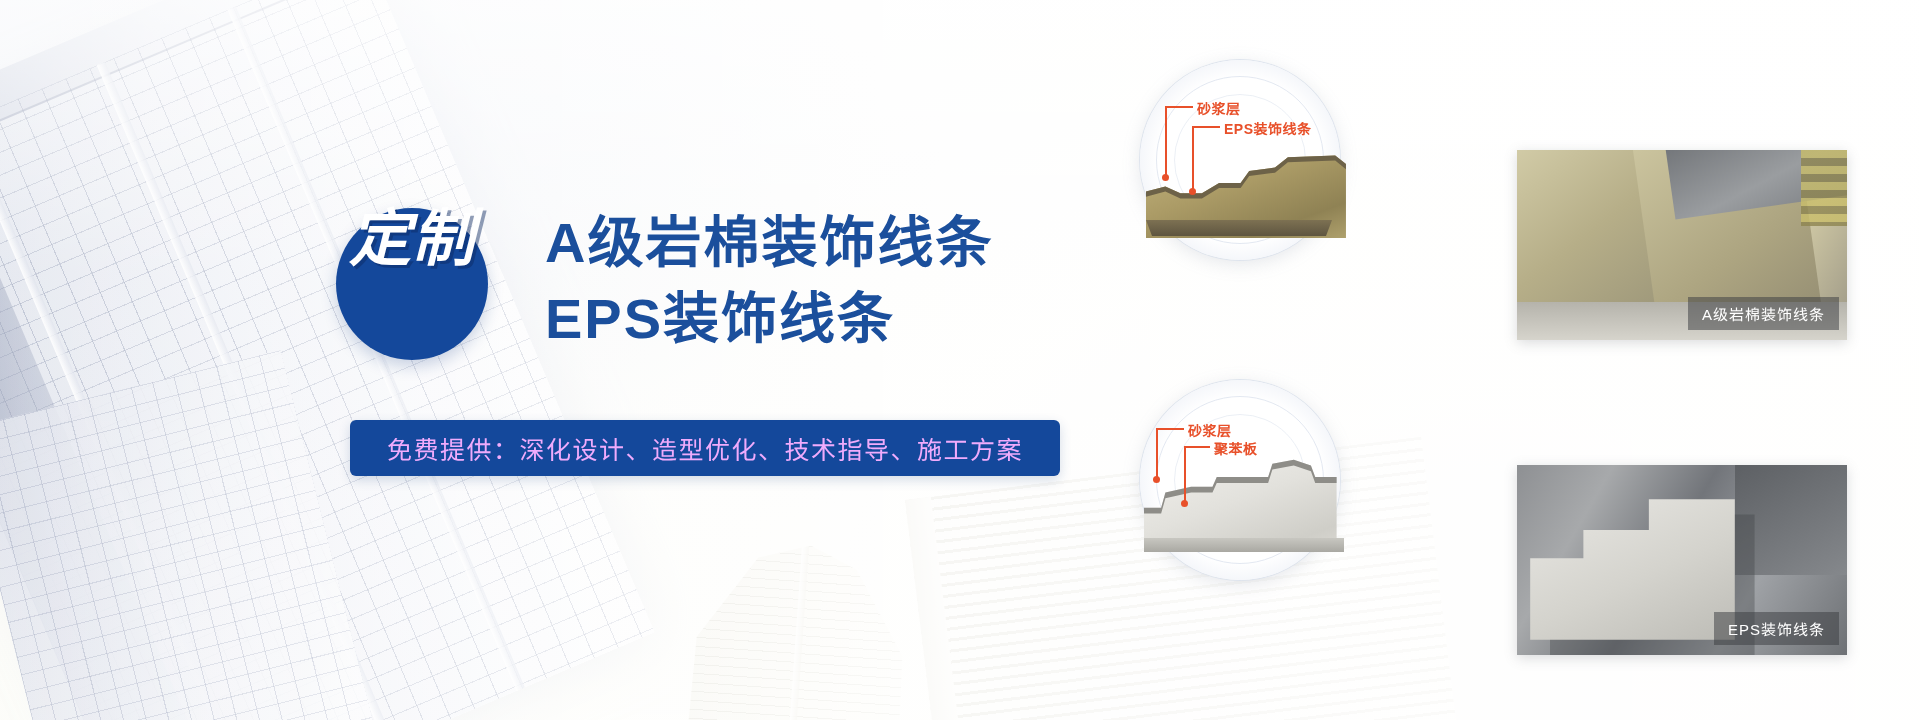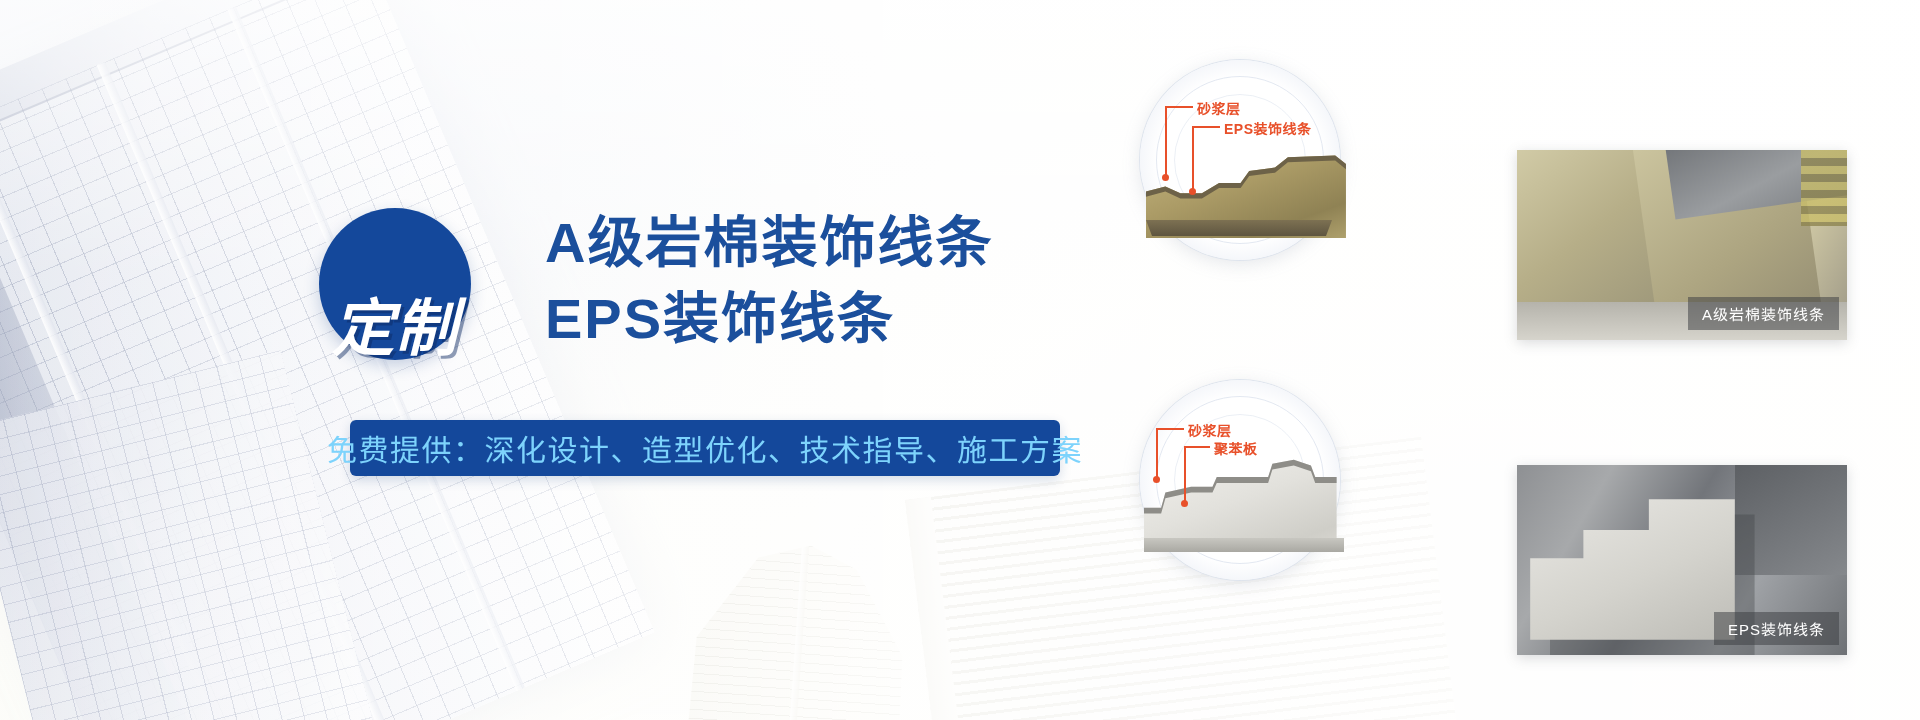--- a/index.html
+++ b/index.html
@@ -102,24 +102,24 @@
     position:absolute;inset:0;
     background:
       linear-gradient(to right, rgba(255,255,255,.05) 0%, rgba(255,255,255,.45) 26%, rgba(255,255,255,.78) 48%, rgba(255,255,255,.88) 70%, rgba(255,255,255,.92) 100%),
       linear-gradient(to bottom, rgba(255,255,255,.72) 0%, rgba(255,255,255,.18) 38%, rgba(255,255,255,.25) 100%);
   }
 
   
   .copy{position:absolute;left:0;top:0;width:1100px;height:720px;}
 
   .badge{
-    position:absolute;left:319px;top:208px;width:152px;height:152px;border-radius:50%;
+    position:absolute;left:336px;top:208px;width:152px;height:152px;border-radius:50%;
     background:#14489b;
     box-shadow:0 6px 16px rgba(20,60,130,.22);
-    display:flex;align-items:flex-end;justify-content:center;
+    display:flex;align-items:flex-start;justify-content:center;
   }
   .badge-text{
     font-family:"Liberation Sans","DejaVu Sans",sans-serif;
     font-size:62px;font-weight:700;color:#ffffff;letter-spacing:1px;
     font-style:italic;
     text-shadow:3px 3px 0 rgba(10,40,95,.45);
     line-height:1;white-space:nowrap;
   }
 
   .headline{position:absolute;left:545px;top:210px;width:560px;}
@@ -132,21 +132,21 @@
   .headline .line2{margin-top:10px;}
 
   .ribbon{
     position:absolute;left:350px;top:420px;width:710px;height:56px;
     background:#14489b;border-radius:6px;
     display:flex;align-items:center;justify-content:center;
     box-shadow:0 4px 12px rgba(20,60,130,.18);
   }
   .ribbon-text{
     font-family:Liberation Mono, monospace;
-    font-size:30px;font-weight:500;color:#7dd3fc;letter-spacing:1.5px;white-space:nowrap;
+    font-size:25px;font-weight:500;color:#f0abfc;letter-spacing:1.5px;white-space:nowrap;
   }
 
   
   .panel{position:absolute;}
   .panel-top{left:1140px;top:30px;width:760px;height:320px;}
   .panel-bot{left:1140px;top:370px;width:760px;height:320px;}
 
   
   .photo{
     position:absolute;right:53px;width:330px;height:190px;overflow:hidden;

